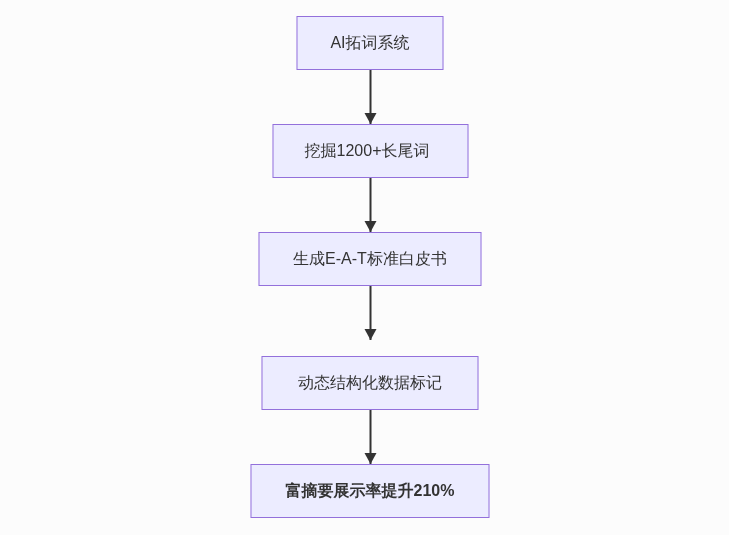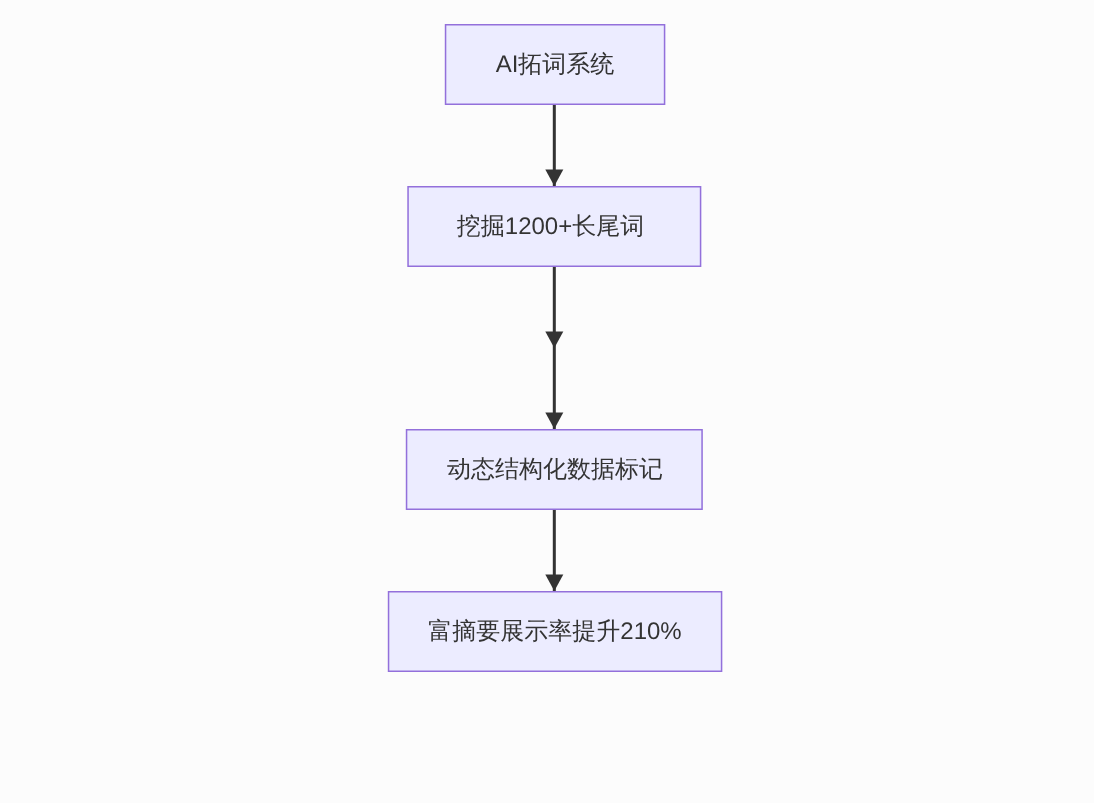--- a/index.html
+++ b/index.html
@@ -32,21 +32,21 @@
     background: #ECECFF;
     border: 1px solid #9370DB;
     color: #333333;
     font-size: 16px;
     white-space: nowrap;
     padding: 0 26px;
   }
   .node:nth-of-type(1) { min-width: 147px; }
   .node:nth-of-type(3) { min-width: 196px; padding-left: 20px; }
   .node:nth-of-type(5) { min-width: 223px; }
-  .node:nth-of-type(7) { min-width: 217px; }
+  .node:nth-of-type(7) { min-width: 217px; margin-top: 16px; }
   .node:nth-of-type(9) { min-width: 239px; font-weight: bold; }
   .edge {
     width: 2px;
     height: 54px;
     background: #333333;
     position: relative;
   }
   .edge::after {
     content: "";
     position: absolute;
@@ -70,20 +70,23 @@
   </div>
 
   <div class="edge"></div>
 
   <div class="node">
     <span>挖掘1200+长尾词</span>
   </div>
 
   <div class="edge"></div>
 
+  <div class="node">
+    <span>生成E-A-T标准白皮书</span>
+  </div>
 
   <div class="edge"></div>
 
   <div class="node">
     <span>动态结构化数据标记</span>
   </div>
 
   <div class="edge"></div>
 
   <div class="node">

